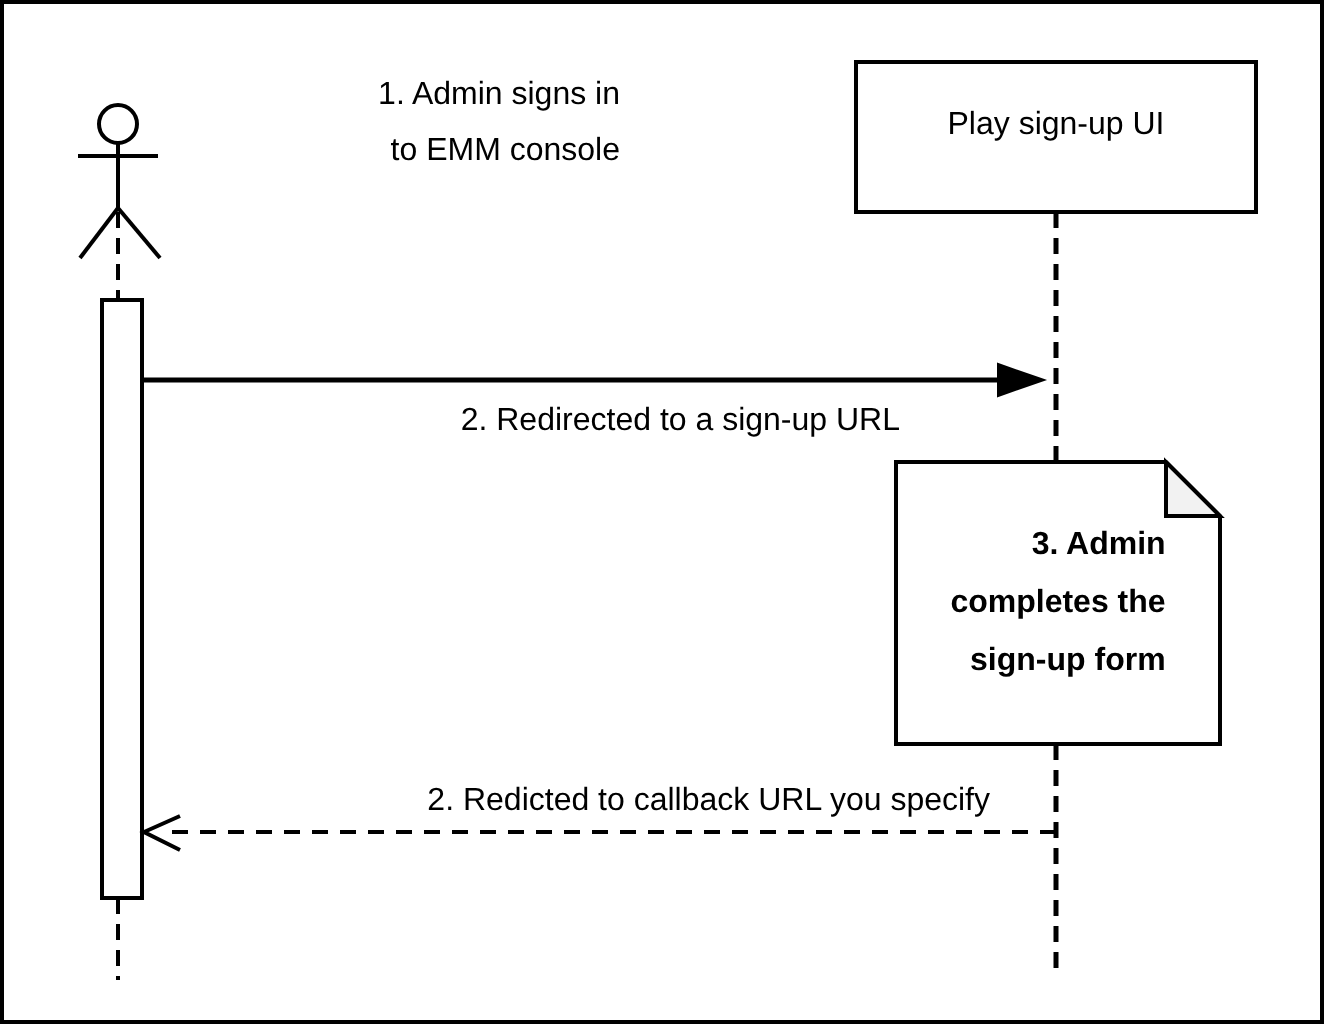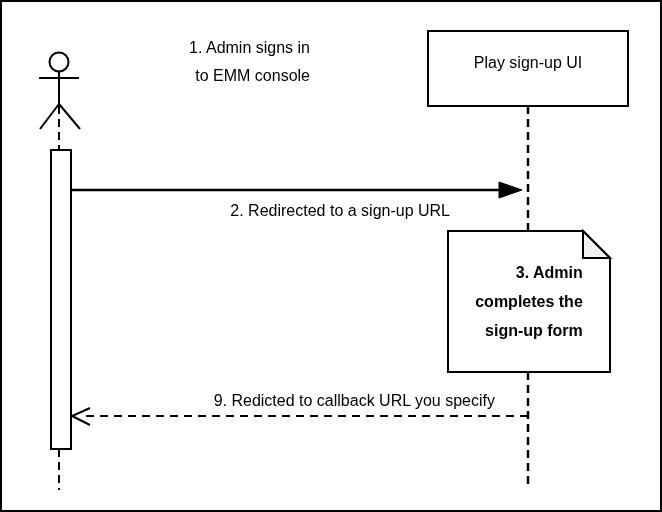--- a/index.html
+++ b/index.html
@@ -122,15 +122,15 @@
 to EMM console</div>
 
   <div class="label label-participant">Play sign-up UI</div>
 
   <div class="label label-msg2">2. Redirected to a sign-up URL</div>
 
   <div class="label label-note">3. Admin
 completes the
 sign-up form</div>
 
-  <div class="label label-msg4">9. Redicted to callback URL you specify</div>
+  <div class="label label-msg4">2. Redicted to callback URL you specify</div>
 
 </div>
 
 </body></html>

